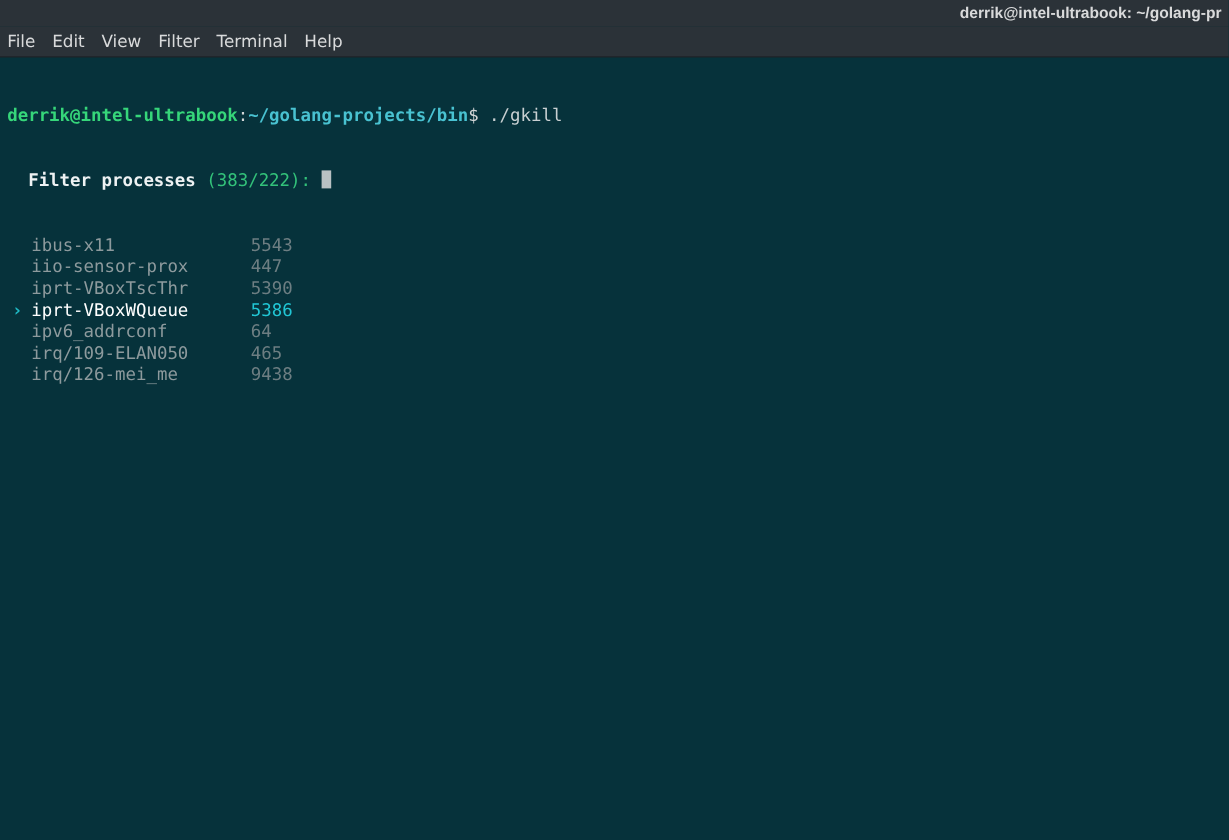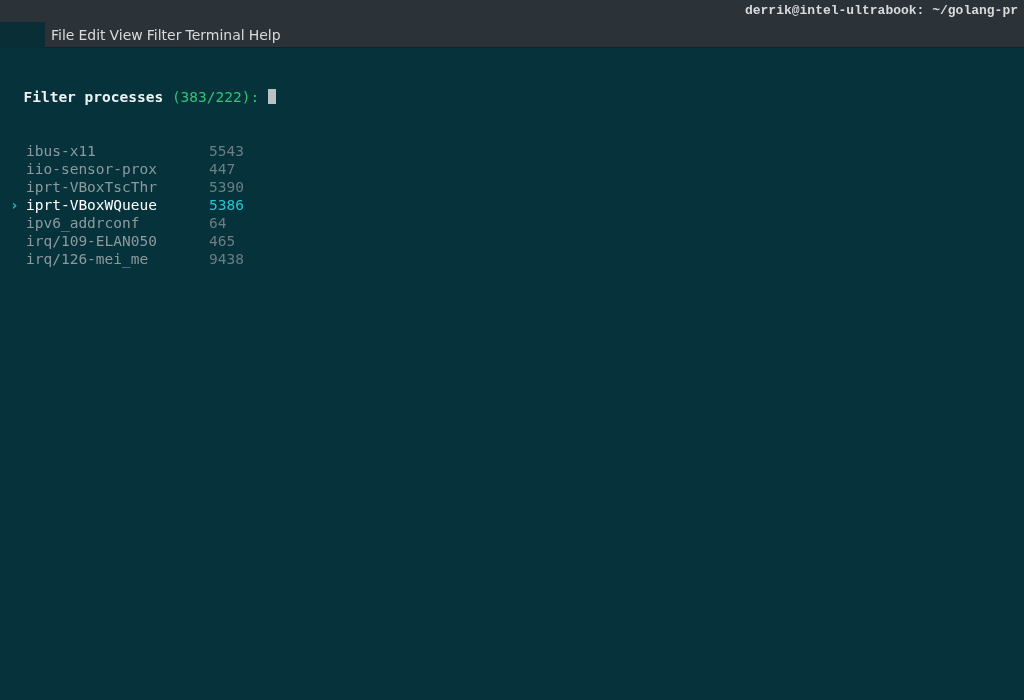--- a/index.html
+++ b/index.html
@@ -8,40 +8,39 @@
     height: 700px;
     overflow: hidden;
     font-family: "DejaVu Sans Mono", "Liberation Mono", Menlo, Consolas, monospace;
     background: #0a2e36;
   }
   .titlebar {
     background: #2b3238;
     color: #d9dadb;
     height: 22px;
     line-height: 22px;
-    font-family: Liberation Mono, monospace;
+    font-family: Liberation Sans, sans-serif;
     font-size: 13px;
     font-weight: 600;
     text-align: right;
     padding: 0 6px;
     white-space: nowrap;
     overflow: hidden;
   }
   .menubar {
     background: #2b3238;
     color: #d9dadb;
     height: 26px;
     display: flex;
     align-items: center;
     padding: 0 6px;
-    gap: 4px;
+    gap: 14px;
     font-family: "DejaVu Sans", "Segoe UI", Arial, sans-serif;
     font-size: 14px;
     border-bottom: 1px solid #1a1f23;
-    margin-left: 45px;
   }
   .menubar .menu-item { cursor: default; }
   .terminal {
     background: #06323b;
     color: #a7b2b5;
     font-size: 14.5px;
     line-height: 18px;
     padding: 4px 6px;
     height: calc(700px - 48px);
     white-space: pre;
@@ -89,15 +88,16 @@
 <div class="menubar">
   <span class="menu-item">File</span>
   <span class="menu-item">Edit</span>
   <span class="menu-item">View</span>
   <span class="menu-item">Filter</span>
   <span class="menu-item">Terminal</span>
   <span class="menu-item">Help</span>
 </div>
 
 <div class="terminal">
+  <div><span class="prompt-user">derrik@intel-ultrabook</span><span class="prompt-sep">:</span><span class="prompt-path">~/golang-projects/bin</span><span class="prompt-sep">$</span> <span class="command">./gkill</span></div>
   <div>  <span class="filter-label">Filter processes</span> <span class="filter-count">(383/222):</span> <span class="cursor"></span></div>
   <div class="plist" id="plist"><div class="prow"><span class="marker"></span><span class="pname">ibus-x11</span><span class="ppid">5543</span></div><div class="prow"><span class="marker"></span><span class="pname">iio-sensor-prox</span><span class="ppid">447</span></div><div class="prow"><span class="marker"></span><span class="pname">iprt-VBoxTscThr</span><span class="ppid">5390</span></div><div class="prow selected"><span class="marker">›</span><span class="pname">iprt-VBoxWQueue</span><span class="ppid">5386</span></div><div class="prow"><span class="marker"></span><span class="pname">ipv6_addrconf</span><span class="ppid">64</span></div><div class="prow"><span class="marker"></span><span class="pname">irq/109-ELAN050</span><span class="ppid">465</span></div><div class="prow"><span class="marker"></span><span class="pname">irq/126-mei_me</span><span class="ppid">9438</span></div></div>
 </div>
 
 </body></html>

